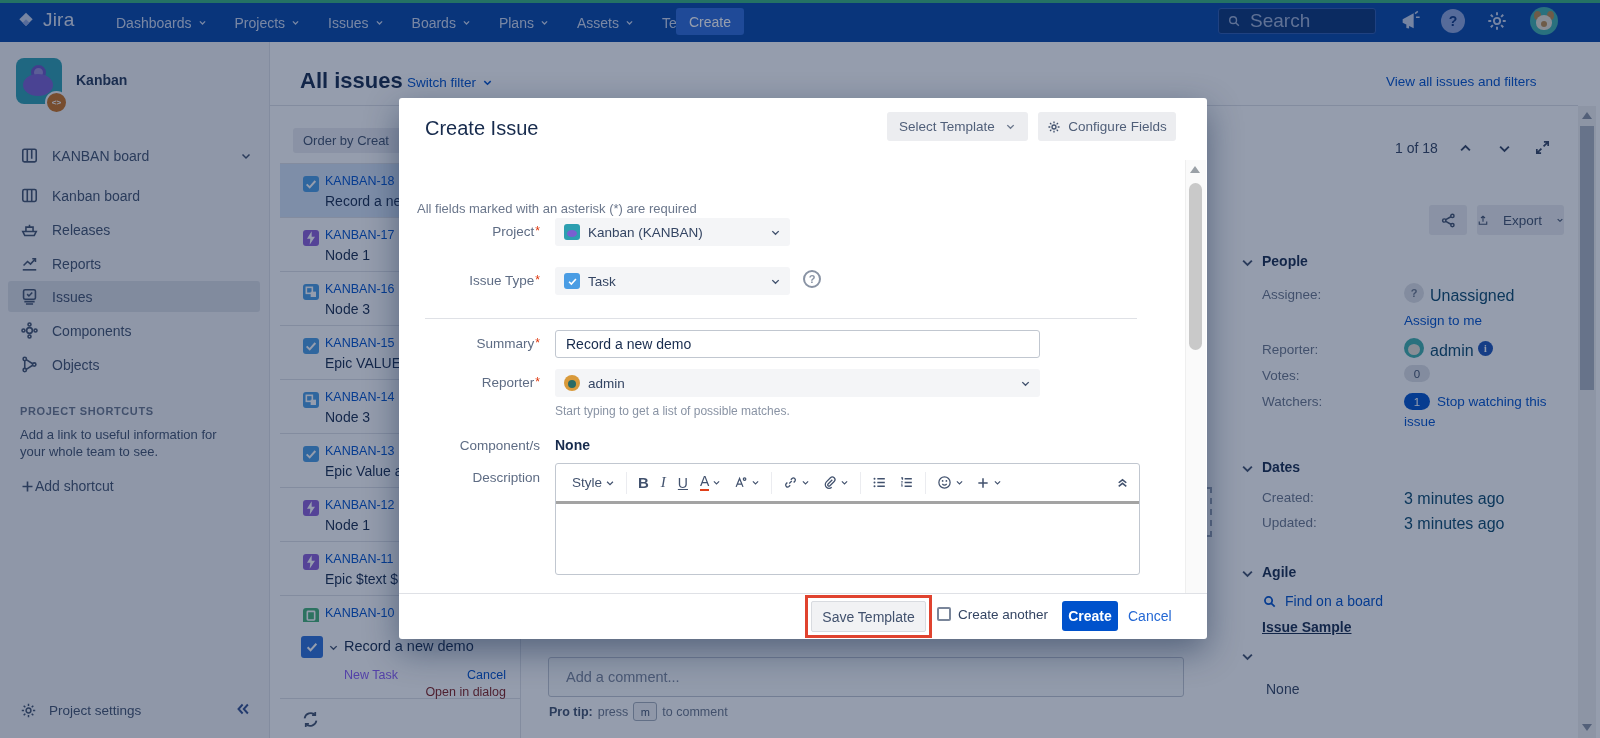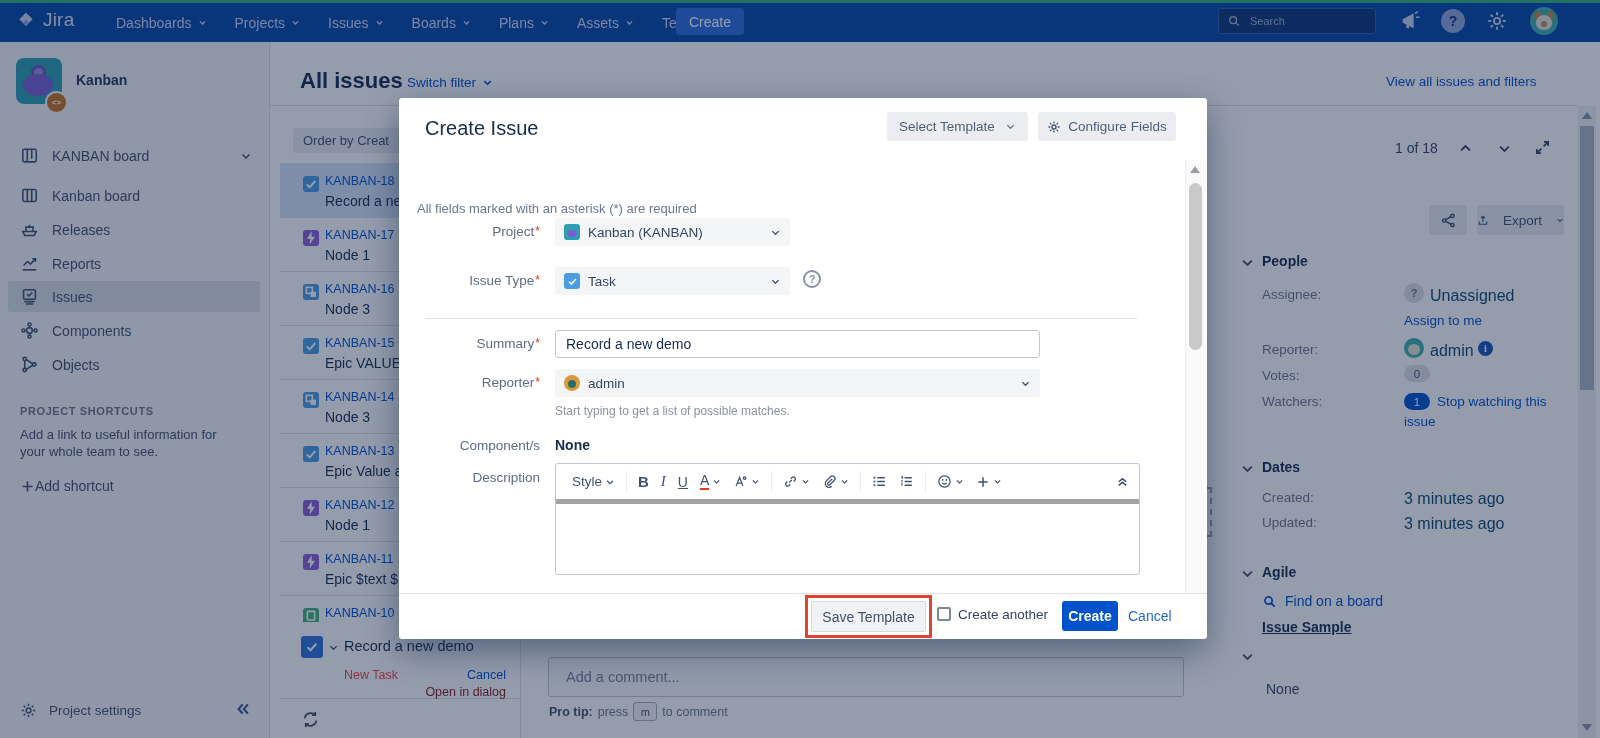--- a/index.html
+++ b/index.html
@@ -13,21 +13,21 @@
   .topnav{left:0;top:0;width:1600px;height:42px;background:#0747A6;}
   .teal-strip{left:0;top:0;width:1600px;height:3px;background:#36B37E;}
   .brand{left:16px;top:9px;display:flex;align-items:flex-end;gap:7px;color:#E8EDF7;}
   .brand-name{font-size:19px;font-weight:500;letter-spacing:.2px;color:#DCE3F1;}
   .navmenu{left:116px;top:3px;height:39px;display:flex;align-items:center;gap:28px;}
   .navitem{display:flex;align-items:center;gap:6px;color:#CDD8EF;font-size:14px;cursor:pointer;}
   .nav-create{left:676px;top:8px;height:27px;padding:0 13px;background:#2D6BD9;border-radius:3px;
               color:#fff;font-size:14px;display:flex;align-items:center;}
   .nav-search{left:1218px;top:8px;width:158px;height:26px;background:#093578;border:1px solid #2E5BB0;
               border-radius:3px;display:flex;align-items:center;padding:0 8px;gap:7px;box-sizing:border-box;}
-  .nav-search input{background:transparent;border:0;color:#fde047;font-size:11px;width:110px;}
+  .nav-search input{background:transparent;border:0;color:#fde047;font-size:19px;width:110px;}
   .nav-search input::placeholder{color:#9FB0D4;}
   .nav-ico{color:#C7D2EC;}
   .ico-megaphone{left:1399px;top:10px;}
   .ico-help{left:1441px;top:9px;width:24px;height:24px;border-radius:50%;background:#8FA7DD;
             color:#0B3580;font-size:14px;font-weight:bold;display:flex;align-items:center;justify-content:center;}
   .ico-gear-nav{left:1486px;top:10px;}
   .nav-avatar{left:1530px;top:7px;width:28px;height:28px;border-radius:50%;background:#3FB0AC;overflow:hidden;}
   .nav-avatar .face{position:absolute;left:6px;top:8px;width:16px;height:15px;border-radius:50% 50% 46% 46%;background:#E8E2D4;}
   .nav-avatar .ear1,.nav-avatar .ear2{position:absolute;top:4px;width:7px;height:9px;border-radius:50%;background:#B98A4C;}
   .nav-avatar .ear1{left:4px;} .nav-avatar .ear2{left:17px;}
@@ -73,21 +73,21 @@
   .titem-task,.titem-subtask{background:#4A9DE4;}
   .titem-epic{background:#8D5FD8;}
   .titem-story{background:#44B277;}
   .irow .ikey{position:absolute;left:45px;top:10px;font-size:12.5px;color:#0052CC;white-space:nowrap;}
   .irow .isum{position:absolute;left:45px;top:29px;font-size:14px;color:#172B4D;white-space:nowrap;}
   .inline-box{left:280px;top:631px;width:240px;height:68px;background:#FFFFFF;border-bottom:1px solid #DFE1E6;box-sizing:border-box;}
   .inline-check{position:absolute;left:21px;top:5px;width:22px;height:22px;background:#2E71D9;border-radius:3px;
                 display:flex;align-items:center;justify-content:center;cursor:pointer;}
   .inline-chev{position:absolute;left:48px;top:11px;color:#42526E;cursor:pointer;}
   .inline-summary{position:absolute;left:64px;top:7px;font-size:14.5px;color:#172B4D;white-space:nowrap;}
-  .inline-type{position:absolute;left:64px;top:37px;font-size:12.5px;color:#ef4444;}
+  .inline-type{position:absolute;left:64px;top:37px;font-size:12.5px;color:#8b5cf6;}
   .inline-cancel{position:absolute;right:14px;top:37px;font-size:12.5px;color:#0052CC;cursor:pointer;}
   .inline-open{position:absolute;right:14px;top:54px;font-size:12.5px;color:#7f1d1d;cursor:pointer;}
   .refresh-btn{left:301px;top:710px;color:#42526E;cursor:pointer;}
 
   
   .pager-text{left:1395px;top:140px;font-size:14px;color:#344563;}
   .pager-btn{color:#344563;cursor:pointer;}
   .pg-up{left:1458px;top:141px;} .pg-down{left:1497px;top:141px;} .pg-expand{left:1534px;top:139px;}
   .share-btn{left:1429px;top:205px;width:38px;height:30px;background:#EBECF0;border-radius:3px;
              display:flex;align-items:center;justify-content:center;color:#42526E;cursor:pointer;}
@@ -163,21 +163,21 @@
   .mini-admin{width:16px;height:16px;border-radius:50%;background:#D99A3B;position:relative;flex:0 0 auto;overflow:hidden;}
   .mini-admin i{position:absolute;left:4px;top:5px;width:8px;height:8px;border-radius:50%;background:#2A6B66;}
   .help-circ{left:404px;top:172px;width:18px;height:18px;border-radius:50%;border:2px solid #8993A4;color:#8993A4;
              font-size:11px;font-weight:bold;display:flex;align-items:center;justify-content:center;box-sizing:border-box;cursor:pointer;}
   .m-divider{left:26px;top:220px;width:712px;height:0;border-top:1px solid #DFE1E6;}
   .summary-input{left:156px;top:232px;width:485px;height:28px;border:1px solid #C1C7D0;border-radius:3px;
                  box-sizing:border-box;padding:0 10px;font-size:14px;color:#172B4D;background:#fff;}
   .f-hint{left:156px;top:306px;font-size:12px;color:#8993A4;}
   .comp-none{left:156px;top:339px;font-size:14px;font-weight:bold;color:#172B4D;}
   .editor{left:156px;top:365px;width:585px;height:112px;border:1px solid #C1C7D0;border-radius:3px;box-sizing:border-box;background:#fff;}
-  .toolbar{height:40px;border-bottom:5px solid #a3a3a3;display:flex;align-items:center;padding:0 10px;box-sizing:border-box;color:#42526E;}
+  .toolbar{height:40px;border-bottom:3px solid #a3a3a3;display:flex;align-items:center;padding:0 10px;box-sizing:border-box;color:#42526E;}
   .tb{display:flex;align-items:center;gap:3px;padding:0 6px;font-size:13.5px;cursor:pointer;color:#42526E;}
   .tb b{font-size:15px;} .tb .it{font-style:italic;font-family:"Liberation Serif",serif;font-size:15px;}
   .tb .un{text-decoration:underline;font-size:14px;}
   .tb .colA{border-bottom:2px solid #E0401A;line-height:15px;font-size:14px;}
   .tb-sep{width:1px;height:22px;background:#EBECF0;margin:0 5px;}
   .tb-collapse{margin-left:auto;color:#42526E;cursor:pointer;}
   .m-sb-track{left:786px;top:62px;width:21px;height:433px;background:#FAFAFA;border-left:1px solid #EFEFEF;box-sizing:border-box;}
   .m-sb-up{left:791px;top:68px;border-bottom:7px solid #9AA0A6;}
   .m-sb-thumb{left:790px;top:85px;width:13px;height:167px;background:#C9C9C9;border-radius:7px;}
   .m-footer{left:0;top:495px;width:808px;height:46px;border-top:1px solid #DFE1E6;box-sizing:border-box;}

